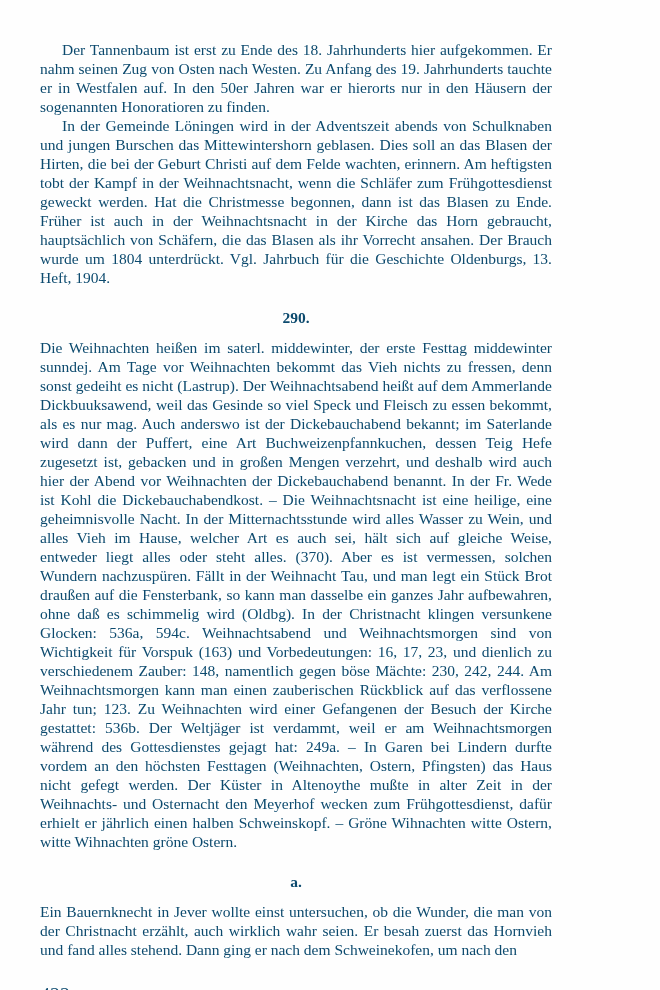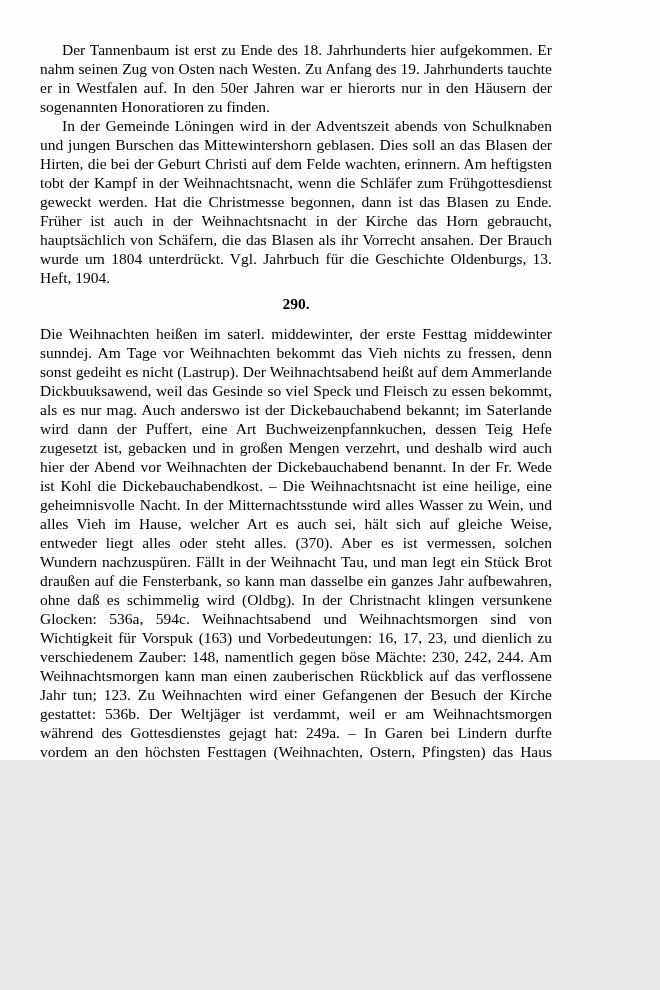--- a/index.html
+++ b/index.html
@@ -1,22 +1,22 @@
 <!DOCTYPE html>
 <html><head>
 <meta charset="utf-8">
 <style>
   html, body { margin: 0; padding: 0; background: #e8e8e8; }
   .page {
     position: relative;
     width: 660px;
-    height: 760px;
+    height: 990px;
     margin: 0 auto;
     background: #fefefe;
-    color: #000000;
+    color: #0c4a6e;
     font-family: "Liberation Serif", "DejaVu Serif", serif;
     overflow: hidden;
   }
   .text-col {
     position: absolute;
     left: 40px;
     top: 40px;
     width: 512px;
     font-size: 15.5px;
     line-height: 19px;
@@ -25,36 +25,37 @@
     margin: 0;
     text-align: justify;
     hyphens: manual;
   }
   p.para.indent { text-indent: 22px; }
   .heading {
     font-weight: bold;
     text-align: center;
     font-size: 15.5px;
     line-height: 19px;
-    margin: 7px 0 11px 0;
+    margin: 21px 0 11px 0;
   }
   .it { }
   .folio {
     position: absolute;
     left: 40px;
     top: 987px;
     font-size: 20px;
     line-height: 16px;
   }
 </style>
 </head>
 <body>
 
 <div class="page">
   <div class="text-col">
       <p class="para indent"><span>Der Tannenbaum ist erst zu Ende des 18. Jahrhunderts hier aufgekommen. Er nahm seinen Zug von Osten nach Westen. Zu Anfang des 19. Jahrhunderts tauchte er in Westfalen auf. In den 50er Jahren war er hierorts nur in den Häusern der sogenannten Honoratioren zu finden.</span></p>
       <p class="para indent"><span>In der Gemeinde Löningen wird in der Adventszeit abends von Schulknaben und jungen Burschen das Mittewintershorn geblasen. Dies soll an das Blasen der Hirten, die bei der Geburt Christi auf dem Felde wachten, erinnern. Am heftigsten tobt der Kampf in der Weihnachtsnacht, wenn die Schläfer zum Frühgottesdienst geweckt werden. Hat die Christmesse begonnen, dann ist das Blasen zu Ende. Früher ist auch in der Weihnachtsnacht in der Kirche das Horn gebraucht, hauptsächlich von Schäfern, die das Blasen als ihr Vorrecht ansahen. Der Brauch wurde um 1804 unterdrückt. Vgl. Jahrbuch für die Geschichte Oldenburgs, 13. Heft, 1904.</span></p>
       <div class="heading">290.</div>
       <p class="para"><span>Die Weihnachten heißen im saterl. </span><span class="it">middewinter,</span><span> der erste Festtag </span><span class="it">middewinter sunndej.</span><span> Am Tage vor Weihnachten bekommt das Vieh nichts zu fressen, denn sonst gedeiht es nicht (Lastrup). Der Weihnachtsabend heißt auf dem Ammerlande Dickbuuksawend, weil das Gesinde so viel Speck und Fleisch zu essen bekommt, als es nur mag. Auch anderswo ist der Dickebauchabend bekannt; im Saterlande wird dann der Puffert, eine Art Buchweizenpfannkuchen, dessen Teig Hefe zugesetzt ist, gebacken und in großen Mengen verzehrt, und deshalb wird auch hier der Abend vor Weihnachten der Dickebauchabend benannt. In der Fr. Wede ist Kohl die Dickebauchabendkost. – Die Weihnachtsnacht ist eine heilige, eine geheimnisvolle Nacht. In der Mitternachtsstunde wird alles Wasser zu Wein, und alles Vieh im Hause, welcher Art es auch sei, hält sich auf gleiche Weise, entweder liegt alles oder steht alles. (370). Aber es ist vermessen, solchen Wundern nachzuspüren. Fällt in der Weihnacht Tau, und man legt ein Stück Brot draußen auf die Fensterbank, so kann man dasselbe ein ganzes Jahr aufbewahren, ohne daß es schimmelig wird (Oldbg). In der Christnacht klingen versunkene Glocken: 536</span><span class="it">a</span><span>, 594</span><span class="it">c</span><span>. Weihnachtsabend und Weihnachtsmorgen sind von Wichtigkeit für Vorspuk (163) und Vorbedeutungen: 16, 17, 23, und dienlich zu verschiedenem Zauber: 148, namentlich gegen böse Mächte: 230, 242, 244. Am Weihnachtsmorgen kann man einen zauberischen Rückblick auf das verflossene Jahr tun; 123. Zu Weihnachten wird einer Gefangenen der Besuch der Kirche gestattet: 536</span><span class="it">b</span><span>. Der Weltjäger ist verdammt, weil er am Weihnachtsmorgen während des Gottesdienstes gejagt hat: 249</span><span class="it">a</span><span>. – In Garen bei Lindern durfte vordem an den höchsten Festtagen (Weihnachten, Ostern, Pfingsten) das Haus nicht gefegt werden. Der Küster in Altenoythe mußte in alter Zeit in der Weihnachts- und Osternacht den Meyerhof wecken zum Frühgottesdienst, dafür erhielt er jährlich einen halben Schweinskopf. – Gröne Wihnachten witte Ostern, witte Wihnachten gröne Ostern.</span></p>
       <div class="heading">a.</div>
+      <p class="para"><span>Ein Bauernknecht in Jever wollte einst untersuchen, ob die Wunder, die man von der Christnacht erzählt, auch wirklich wahr seien. Er besah zuerst das Hornvieh und fand alles stehend. Dann ging er nach dem Schweinekofen, um nach den</span></p>
     </div>
   <div class="folio">422</div>
 </div>
 
 </body></html>

